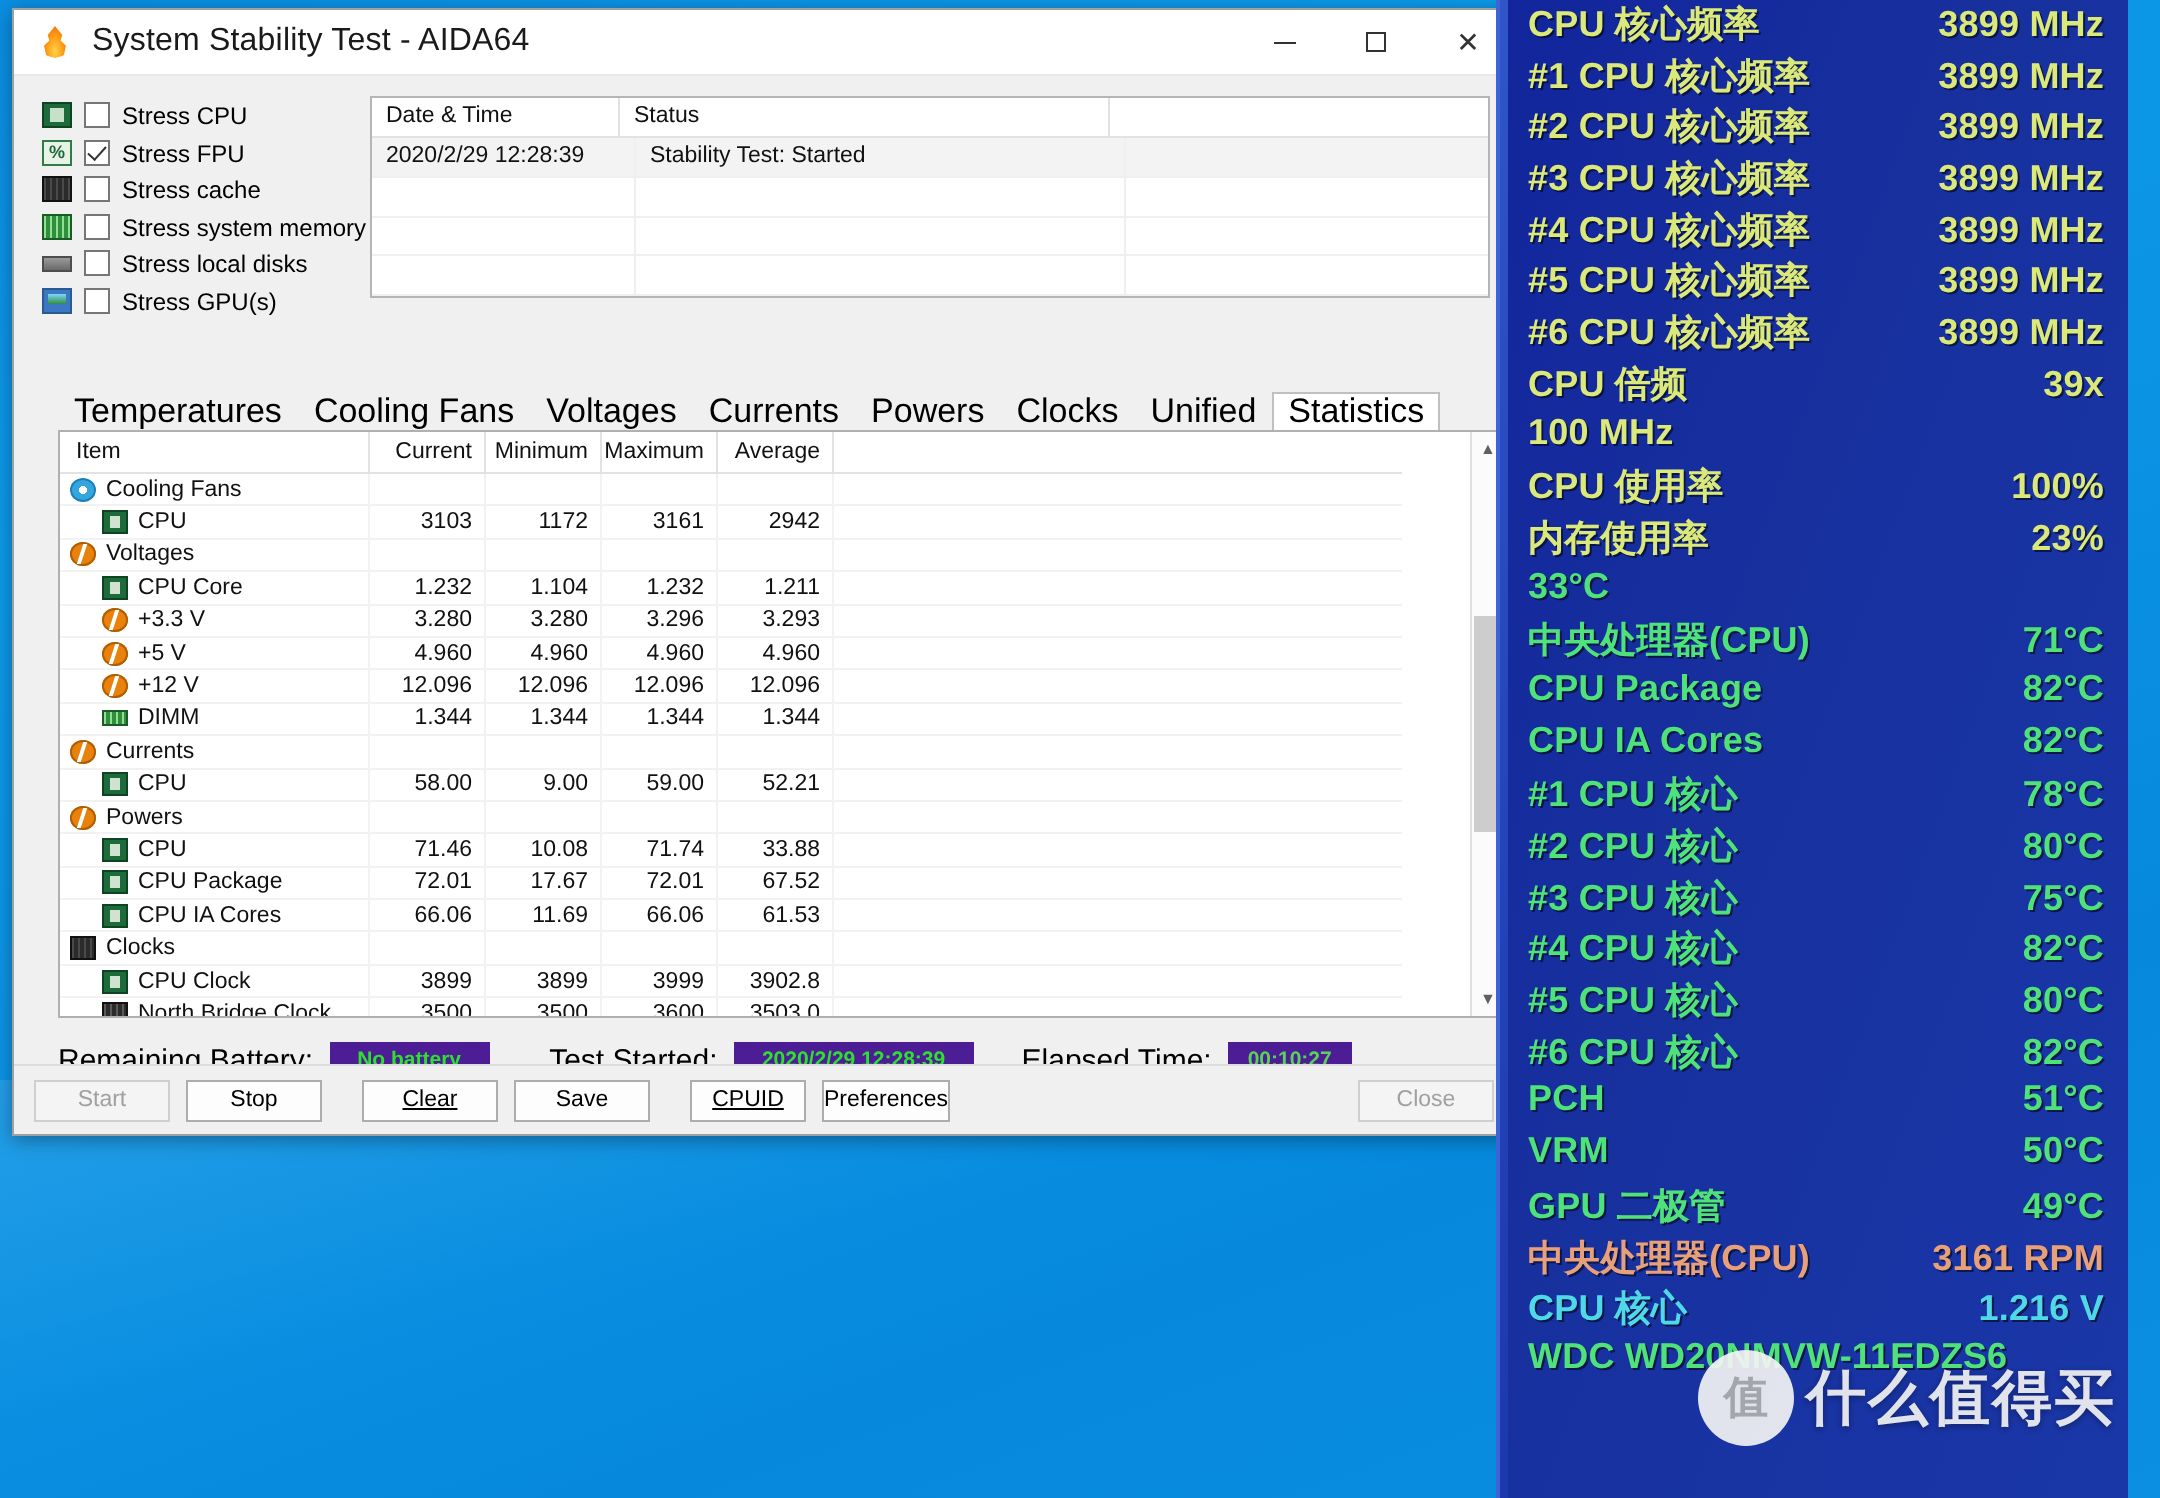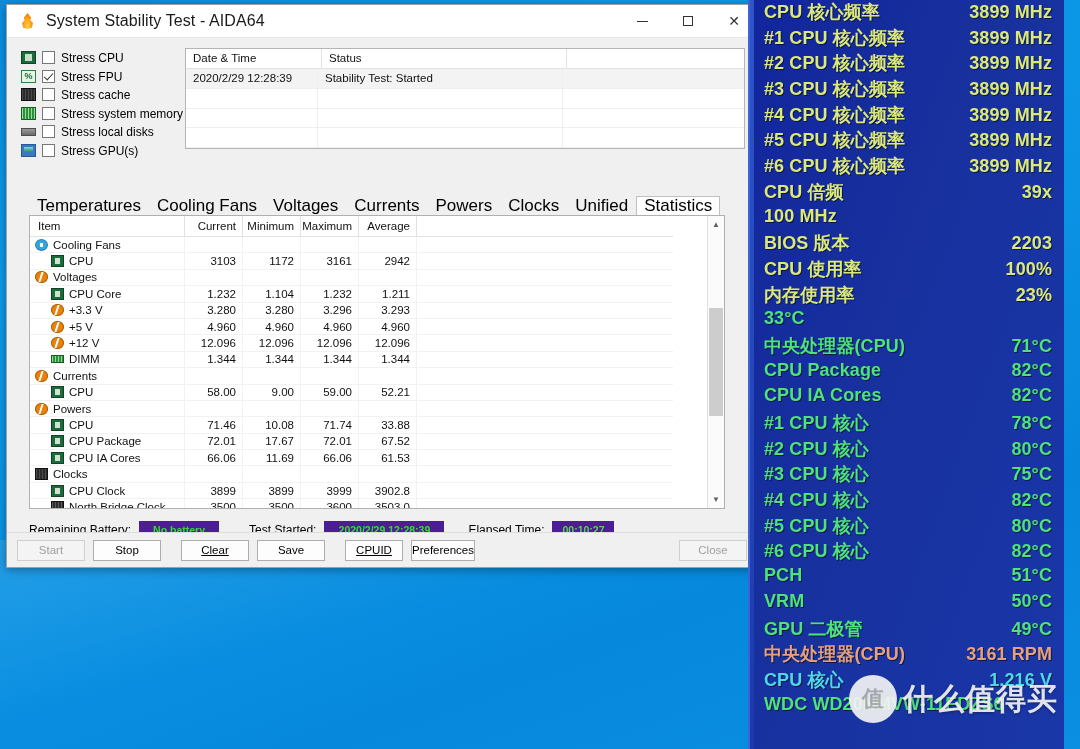--- a/index.html
+++ b/index.html
@@ -76,37 +76,37 @@
     border:solid #333; border-width:0 1.6px 1.6px 0; transform:rotate(42deg);
   }
   .slabel { font-size:12px; color:#000; white-space:nowrap; }
 
   .logtable {
     flex:1; margin-left:16px; background:#fff; border:1px solid #b5b5b5;
     height:101px; overflow:hidden; display:flex; flex-direction:column;
   }
   .lt-head { display:flex; height:20px; background:#fff; border-bottom:1px solid #e2e2e2; flex:none; }
   .lt-th { font-size:11.5px; color:#111; padding:3px 0 0 7px; border-right:1px solid #e2e2e2; }
-  .lt-th.c1 { width:136px; } .lt-th.c2 { width:245px; } .lt-th.c3 { flex:1; border-right:none; }
+  .lt-th.c1 { width:124px; } .lt-th.c2 { width:245px; } .lt-th.c3 { flex:1; border-right:none; }
   .lt-row { display:flex; height:20px; border-bottom:1px solid #efefef; }
   .lt-row.filled { background:#f3f3f3; }
   .lt-td { font-size:11.5px; color:#111; padding:3px 0 0 7px; border-right:1px solid #efefef; }
   .lt-td.c1 { width:132px; } .lt-td.c2 { width:245px; } .lt-td.c3 { flex:1; border-right:none; }
 
   
   .tabs { display:flex; margin:6px 0 0 22px; align-items:flex-end; height:19px; }
   .tab {
     font-size:17px; color:#000; padding:2px 7px 2px 7px; background:transparent;
     border:1px solid transparent; border-bottom:none; white-space:nowrap; line-height:14px;
   }
   .tab.active { background:#fff; border-color:#c0c0c0; position:relative; z-index:2; }
 
   
   .stats-wrap {
-    margin:0 32px 0 22px; background:#fff; border:1px solid #b0b0b0; height:294px;
+    margin:0 4px 0 22px; background:#fff; border:1px solid #b0b0b0; height:294px;
     display:flex; position:relative; overflow:hidden;gap:34px;
   }
   .stats-inner { flex:1; display:flex; flex-direction:column; }
   .st-head { display:flex; height:21px; border-bottom:1px solid #e2e2e2; flex:none; background:#fff; }
   .st-th { font-size:11.5px; color:#111; padding:4px 6px 0 0; text-align:right; border-right:1px solid #e2e2e2; }
   .st-th.item { width:155px; text-align:left; padding-left:8px; }
   .st-th.n { width:58px; }
   .st-th.rest { flex:1; border-right:none; }
   .st-row { display:flex; height:16.4px; border-bottom:1px solid #f2f2f2; align-items:center; }
   .st-td { font-size:11.5px; color:#111; padding-right:6px; text-align:right;
@@ -135,21 +135,21 @@
 
   .vscroll { width:17px; background:#fbfbfb; border-left:1px solid #e0e0e0;
              display:flex; flex-direction:column; flex:none; }
   .vs-arrow { height:17px; display:flex; align-items:center; justify-content:center;
               font-size:8px; color:#606060; }
   .vs-track { flex:1; position:relative; }
   .vs-thumb { position:absolute; left:1px; right:1px; top:29%; height:42%; background:#cdcdcd; }
 
   
   .status-row { display:flex; align-items:center; margin:11px 0 0 22px; height:20px; }
-  .st-label { font-size:12px; color:#000; margin-right:8px; white-space:nowrap; }
+  .st-label { font-size:15px; color:#000; margin-right:8px; white-space:nowrap; }
   .lcd { background:#4c1d95; color:#2ee02e; font-size:10.5px; font-weight:bold; text-align:center;
          padding:3px 0 3px 0; line-height:12px; white-space:nowrap; }
   .lcd.battery { width:80px; }
   .lcd.started { width:120px; margin-right:0; }
   .lcd.elapsed { width:62px; color:#57d457; }
   .gap28 { width:30px; } .gap22 { width:24px; }
 
   
   .btnbar { position:absolute; left:0; right:0; bottom:0; height:35px; background:#f0f0f0;
             border-top:1px solid #dcdcdc; display:flex; align-items:center; padding:0 10px; }
@@ -558,24 +558,20 @@
         <div class="osd-val">3899 MHz</div>
       </div>
       <div class="osd-row c-freq">
         <div class="osd-name">CPU 倍频</div>
         <div class="osd-val">39x</div>
       </div>
       <div class="osd-row c-freq">
         <div class="osd-val">100 MHz</div>
       </div>
       <div class="osd-row c-freq">
-        <div class="osd-name">BIOS 版本</div>
-        <div class="osd-val">2203</div>
-      </div>
-      <div class="osd-row c-freq">
         <div class="osd-name">CPU 使用率</div>
         <div class="osd-val">100%</div>
       </div>
       <div class="osd-row c-freq">
         <div class="osd-name">内存使用率</div>
         <div class="osd-val">23%</div>
       </div>
       <div class="osd-row c-temp">
         <div class="osd-val">33°C</div>
       </div>

